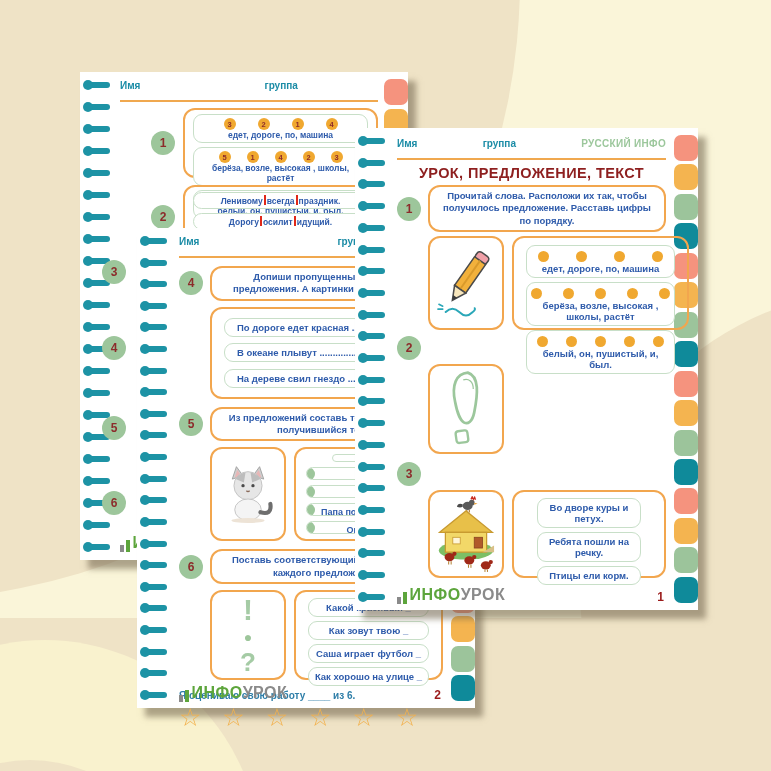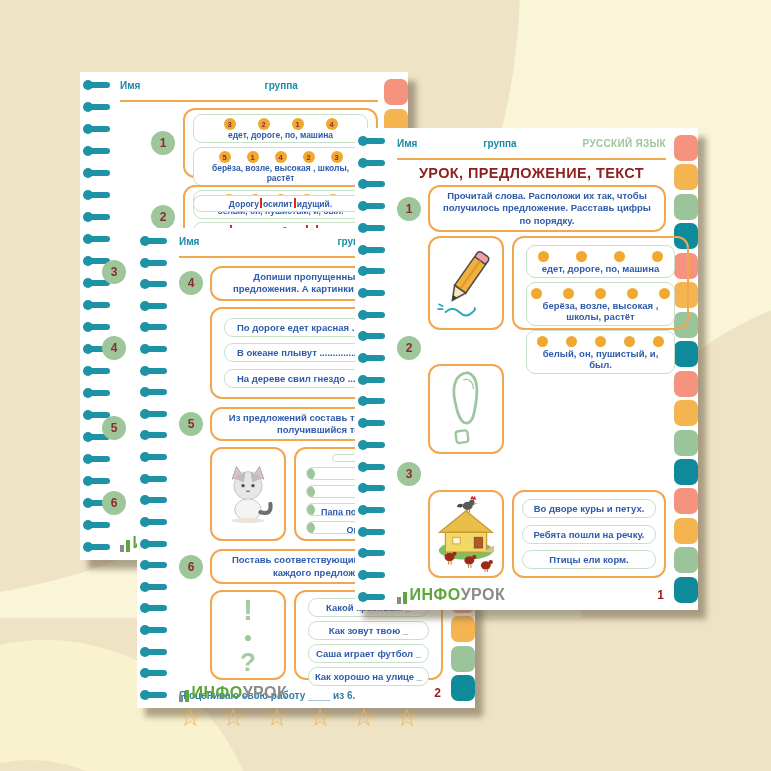--- a/index.html
+++ b/index.html
@@ -76,21 +76,21 @@
 
   
   .punct{display:flex;flex-direction:column;align-items:center;justify-content:space-around;height:100%;padding:4px 0;color:#A5CBA5;font-weight:bold;}
   .punct .m0{font-size:30px;line-height:.9;}
   .punct .m1{font-size:14px;line-height:.9;color:#9DC69B;}
   .punct .m2{font-size:26px;line-height:.9;}
 
   
   .rating{margin-top:10px;font-weight:bold;color:#2E7EA8;font-size:10px;}
   .stars{margin-top:2px;font-size:25px;color:#F2B14D;letter-spacing:7px;}
-  .foot{position:absolute;left:42px;right:34px;bottom:6px;display:flex;justify-content:space-between;align-items:center;}
+  .foot{position:absolute;left:42px;right:34px;bottom:6px;display:flex;justify-content:space-between;align-items:flex-end;}
   .page-back .foot{left:40px;bottom:8px;}
   .logo{display:flex;align-items:flex-end;gap:3px;font-weight:bold;font-size:16px;letter-spacing:.5px;}
   .logo .mark{display:flex;align-items:flex-end;gap:1.5px;}
   .logo .b1{width:4px;height:7px;background:#8A8A8A;}
   .logo .b2{width:4px;height:12px;background:#5DA53C;}
   .logo .green{color:#5DA53C;}
   .logo .gray{color:#8A8A8A;}
   .pageno{font-weight:bold;font-size:12px;color:#9B1B1B;}
 
   
@@ -189,20 +189,23 @@
             <span class="chip">2</span>
           </div>
           <span>белый, он, пушистый, и, был.</span>
         </div>
       </div>
     </div>
 
     <div class="crow mt7 h64">
       <div class="circ" style="align-self:center">2</div>
       <div class="rowsbox" style="padding:5px 8px;">
+        <div class="grow">
+          <span>Ленивому</span><span class="rbar"></span><span>всегда</span><span class="rbar"></span><span>праздник.</span>
+        </div>
         <div class="grow">
           <span>Дорогу</span><span class="rbar"></span><span>осилит</span><span class="rbar"></span><span>идущий.</span>
         </div>
         <div class="grow">
           <span>Есть</span><span class="rbar"></span><span>терпенье – будет</span><span class="rbar"></span><span>и</span><span class="rbar"></span><span>уменье.</span>
         </div>
       </div>
     </div>
 
     <div class="circ railcirc" style="top:188px">3</div>
@@ -406,21 +409,21 @@
       <div class="tab" style="background: rgb(15, 138, 154);"></div>
       <div class="tab" style="background: rgb(245, 147, 126);"></div>
       <div class="tab" style="background: rgb(244, 180, 80);"></div>
       <div class="tab" style="background: rgb(156, 196, 155);"></div>
       <div class="tab" style="background: rgb(15, 138, 154);"></div>
     </div>
   <div class="pc">
     <div class="hdr">
       <span>Имя</span>
       <span>группа</span>
-      <span class="subject">РУССКИЙ ЯЗЫК</span>
+      <span class="subject">РУССКИЙ ИНФО</span>
     </div>
 
     <div class="title">УРОК, ПРЕДЛОЖЕНИЕ, ТЕКСТ</div>
 
     <div class="task mt4">
       <div class="circ">1</div>
       <div class="instr">Прочитай слова. Расположи их так, чтобы получилось предложение. Расставь цифры по порядку.</div>
     </div>
     <div class="crow mt4 h94">
       <div class="imgbox">
@@ -514,21 +517,21 @@
           <g stroke="#B07A2A" stroke-width="1.2">
             <line x1="19" y1="79" x2="19" y2="83"></line>
               <line x1="22" y1="79" x2="22" y2="83"></line>
             <line x1="43" y1="83" x2="43" y2="87"></line>
               <line x1="46" y1="83" x2="46" y2="87"></line>
             <line x1="63" y1="89" x2="63" y2="92"></line>
               <line x1="66" y1="89" x2="66" y2="92"></line>
           </g>
         </svg>
       </div>
-      <div class="rowsbox" style="padding:6px 8px;">
+      <div class="rowsbox" style="padding:6px 23px;">
         <div class="grow">Во дворе куры и петух.</div>
         <div class="grow">Ребята пошли на речку.</div>
         <div class="grow">Птицы ели корм.</div>
       </div>
     </div>
 
     <div class="foot">
       <div class="logo">
         <span class="mark">
             <span class="b1"></span>

